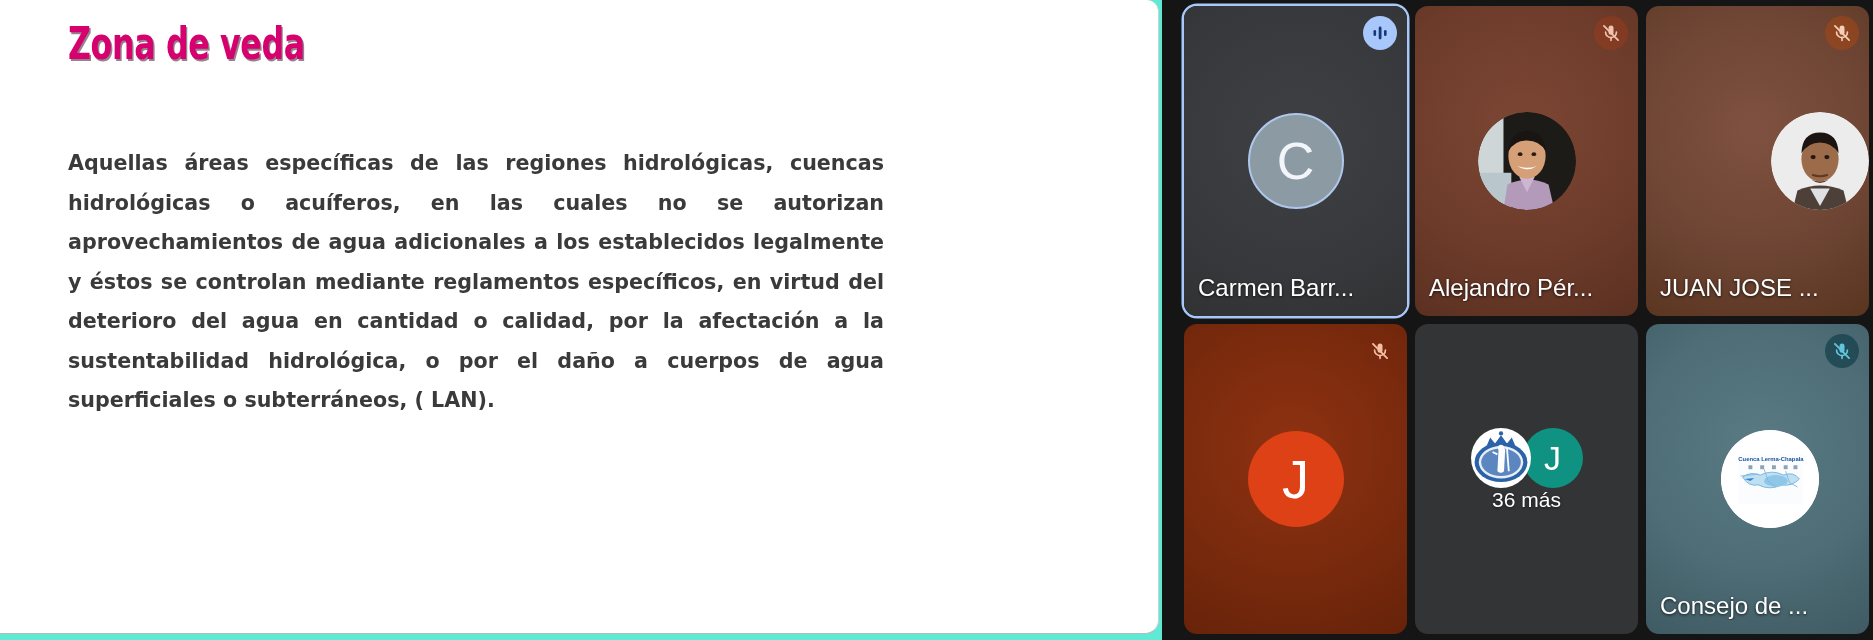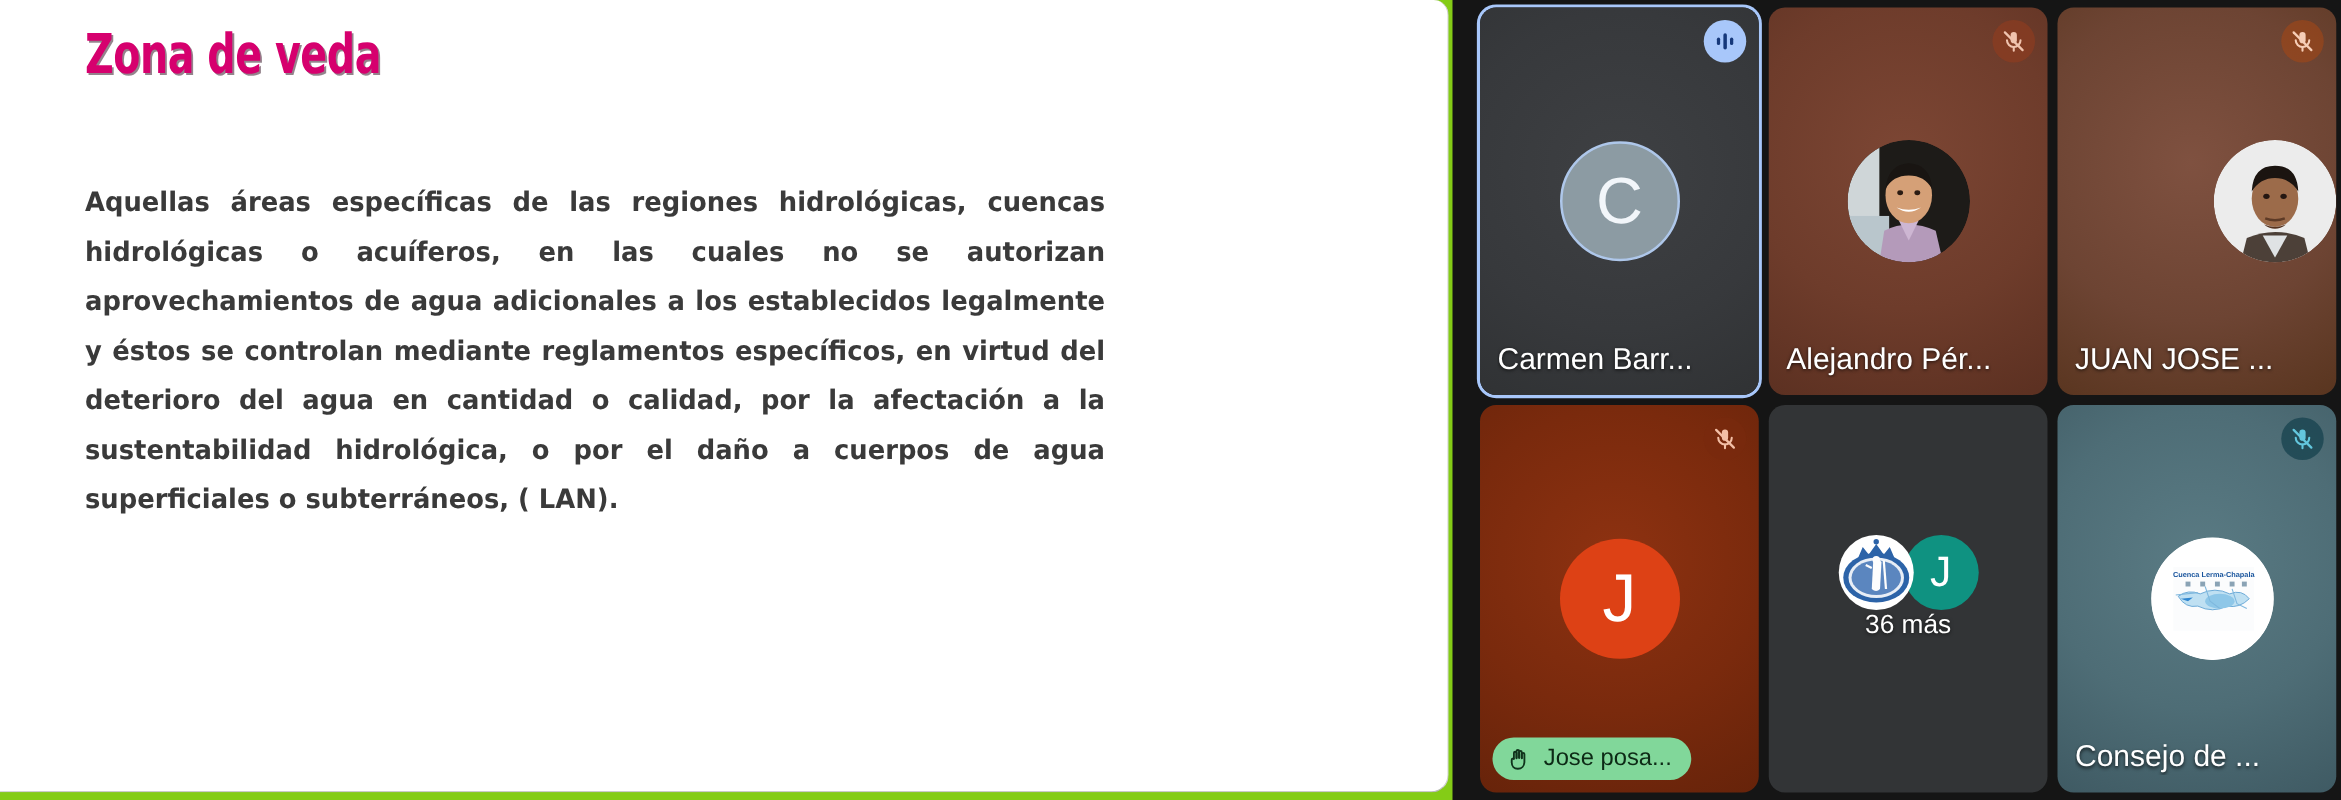--- a/index.html
+++ b/index.html
@@ -2,21 +2,21 @@
 <html><head>
 <meta charset="utf-8">
 <style>
   * { box-sizing: border-box; margin: 0; padding: 0; }
   html, body {
     width: 1873px; height: 640px;
     background: #151515;
     font-family: "Liberation Sans", sans-serif;
     overflow: hidden;
   }
-  .app { position: relative; width: 1501px; height: 640px; background: #84cc16; display: flex; }
+  .app { position: relative; width: 1501px; height: 640px; background: #5eead4; display: flex; }
 
   
   .slide-wrap {
     position: absolute; left: 0; top: 0;
     width: 1159px; height: 634px;
     background: #ffffff;
     border-radius: 0 12px 14px 0;
     border-right: 1px solid #cfcfcf;
     border-bottom: 1px solid #b9b9b9;
     overflow: hidden;
@@ -281,29 +281,20 @@
       <div class="tile bg-red">
         <div class="mic-badge mic-red">
           <svg width="20" height="20" viewBox="0 0 24 24" fill="none" stroke="#f3bfa6" stroke-width="2" stroke-linecap="round">
             <path d="M12 3a3 3 0 0 1 3 3v5a3 3 0 0 1-3 3 3 3 0 0 1-3-3V6a3 3 0 0 1 3-3z" fill="#f3bfa6" stroke="none"></path>
             <path d="M5.5 11a6.5 6.5 0 0 0 13 0"></path>
             <path d="M12 17.5V21"></path>
             <path d="M3.5 3.5 L20.5 20.5" stroke="#f3bfa6" stroke-width="2.2"></path>
           </svg>
         </div>
         <div class="avatar letter-j-red">J</div>
-        <div class="hand-badge">
-          <svg width="21" height="21" viewBox="0 0 24 24" fill="none" stroke="#10331c" stroke-width="1.7" stroke-linecap="round" stroke-linejoin="round">
-            <path d="M7 11V6.2a1.2 1.2 0 0 1 2.4 0V11"></path>
-            <path d="M9.4 10.6V4.6a1.2 1.2 0 0 1 2.4 0v6"></path>
-            <path d="M11.8 10.6V5.4a1.2 1.2 0 0 1 2.4 0v5.4"></path>
-            <path d="M14.2 11V7.4a1.2 1.2 0 0 1 2.4 0V14c0 4-2.6 6.6-6 6.6S5 18.4 5 14.6v-2.1a1.2 1.2 0 0 1 2 -0.9"></path>
-          </svg>
-          <span>Jose posa...</span>
-        </div>
       </div>
 
       <div class="tile bg-dark">
         <div class="dual-avatars">
           <svg class="crest" viewBox="0 0 100 100">
             <ellipse cx="50" cy="57" rx="44" ry="33" fill="#2c63a8"></ellipse>
             <ellipse cx="50" cy="57" rx="37" ry="27" fill="#e8eef6"></ellipse>
             <ellipse cx="50" cy="57" rx="33" ry="23" fill="#5b86bf"></ellipse>
             <path d="M26 30 L32 16 L40 26 L50 12 L60 26 L68 16 L74 30 Z" fill="#2c63a8"></path>
             <circle cx="50" cy="9" r="3.6" fill="#2c63a8"></circle>

